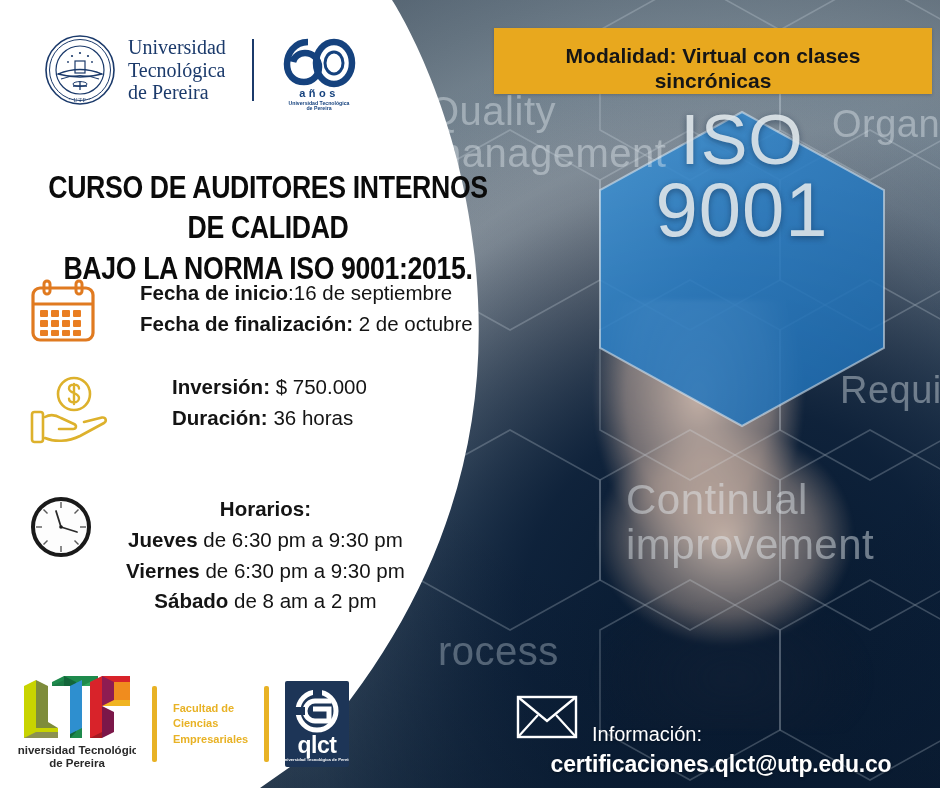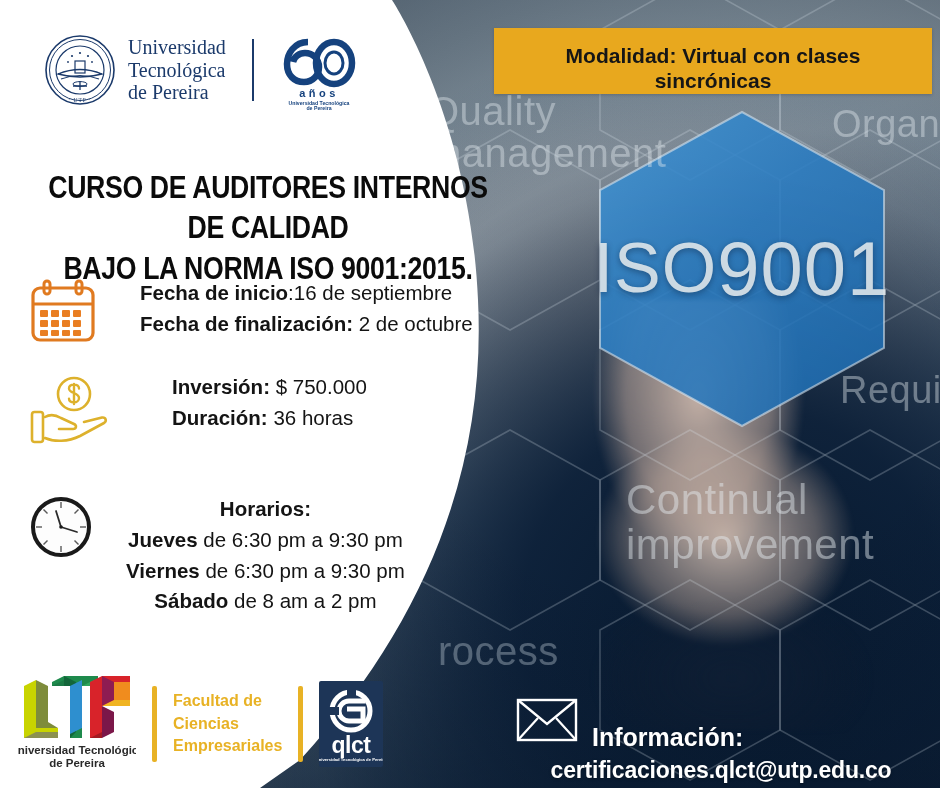--- a/index.html
+++ b/index.html
@@ -43,21 +43,21 @@
   .hexmesh{position:absolute;left:400px;top:-30px;width:560px;height:840px;opacity:.55;}
   .hexmesh svg{display:block;}
 
   
   .iso-hex{
     position:absolute;left:596px;top:108px;width:292px;height:322px;
   }
   .iso-hex svg{display:block;}
   .iso-label{
     position:absolute;left:596px;top:108px;width:292px;height:322px;
-    display:flex;align-items:center;justify-content:center;
+    display:flex;flex-direction:column;align-items:center;justify-content:flex-start;
     color:rgba(228,234,238,0.88);
     font-family:"Liberation Sans", sans-serif;
     font-weight:400;
     font-size:70px;line-height:0.94;
     letter-spacing:1px;
     text-shadow:0 2px 6px rgba(10,30,60,0.45);
     pointer-events:none;
   }
   .iso-label .l2{font-size:76px;}
 
@@ -158,38 +158,38 @@
   .footer-left{
     position:absolute;left:18px;top:676px;
     display:flex;align-items:center;
   }
   .utp-logo{width:118px;height:96px;flex:0 0 auto;}
   .utp-logo svg{display:block;}
   .fbar{width:5px;height:76px;background:#E8B225;border-radius:2px;margin:0 16px;flex:0 0 auto;}
   .fac-txt{
     font-family:"Liberation Sans", sans-serif;
     font-weight:bold;
-    font-size:16px;line-height:1.42;
+    font-size:11px;line-height:1.42;
     color:#E8B225;
     white-space:pre-line;
   }
   .qlct{width:64px;height:86px;flex:0 0 auto;}
   .qlct svg{display:block;}
 
   
   .contact{
     position:absolute;left:516px;top:688px;width:410px;
     color:#ffffff;
   }
   .contact-top{display:flex;align-items:center;}
   .env{width:62px;height:44px;flex:0 0 auto;margin-right:14px;}
   .env svg{display:block;}
   .contact-label{
     font-family:"Liberation Sans", sans-serif;
-    font-weight:bold;font-size:25px;color:#ffffff;
+    font-weight:normal;font-size:20px;color:#ffffff;
     text-shadow:0 1px 3px rgba(0,0,0,0.35);
     margin-top:35px;
   }
   .contact-mail{
     margin-top:5px;text-align:center;
     font-family:"Liberation Sans", sans-serif;
     font-weight:bold;font-size:23px;color:#ffffff;
     text-shadow:0 1px 3px rgba(0,0,0,0.35);
     letter-spacing:-0.2px;
   }

